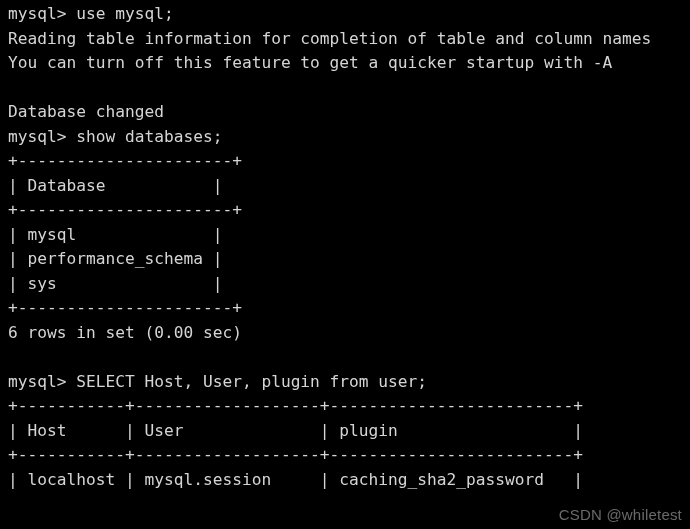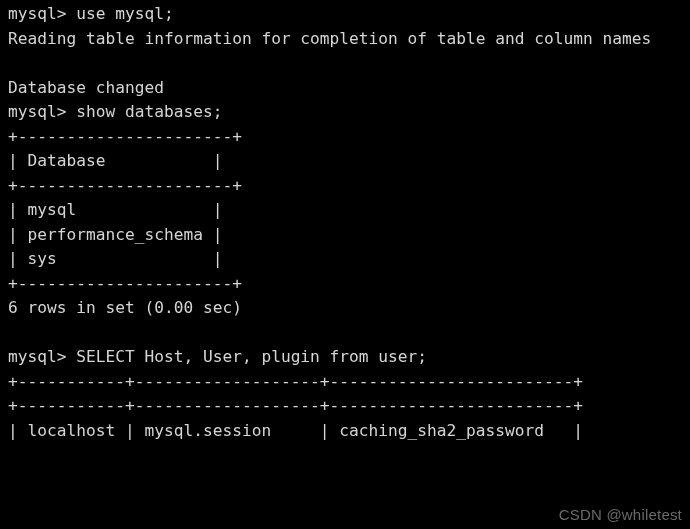--- a/index.html
+++ b/index.html
@@ -48,31 +48,33 @@
     white-space: pre;
     letter-spacing: 0.2px;
   }
 </style>
 </head>
 <body>
 
 <div id="terminal">
     <div class="line">mysql&gt; use mysql;</div>
     <div class="line">Reading table information for completion of table and column names</div>
+    <div class="line">You can turn off this feature to get a quicker startup with -A</div>
     <div class="line blank">&nbsp;</div>
     <div class="line">Database changed</div>
     <div class="line">mysql&gt; show databases;</div>
     <div class="line">+----------------------+</div>
     <div class="line">| Database           |</div>
     <div class="line">+----------------------+</div>
     <div class="line">| mysql              |</div>
     <div class="line">| performance_schema |</div>
     <div class="line">| sys                |</div>
     <div class="line">+----------------------+</div>
     <div class="line">6 rows in set (0.00 sec)</div>
     <div class="line blank">&nbsp;</div>
     <div class="line">mysql&gt; SELECT Host, User, plugin from user;</div>
     <div class="line">+-----------+-------------------+-------------------------+</div>
+    <div class="line">| Host      | User              | plugin                  |</div>
     <div class="line">+-----------+-------------------+-------------------------+</div>
     <div class="line">| localhost | mysql.session     | caching_sha2_password   |</div>
   </div>
 
 <div id="watermark">CSDN @whiletest</div>
 
 </body></html>

